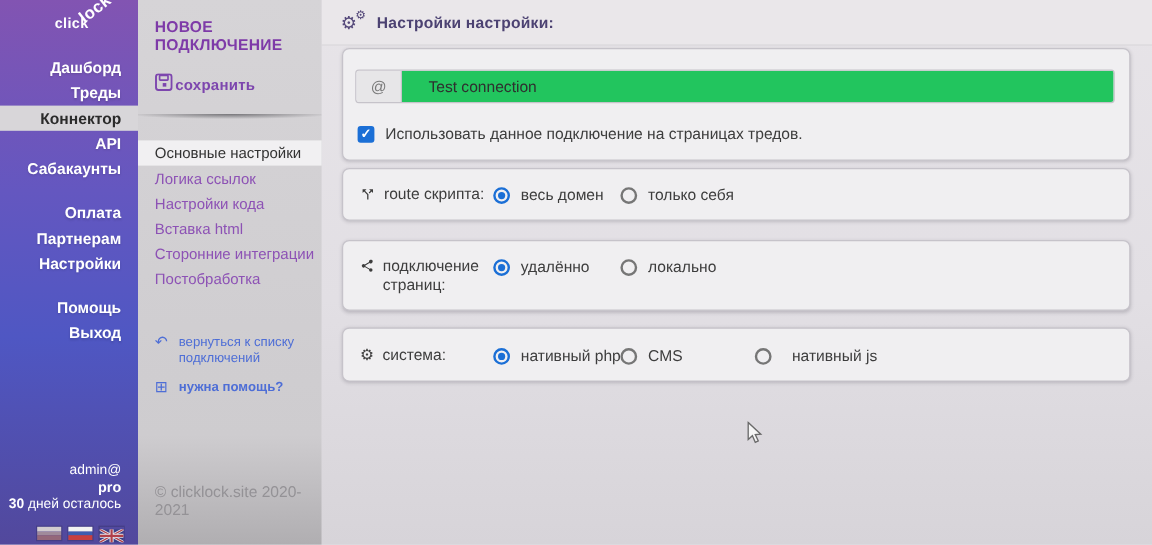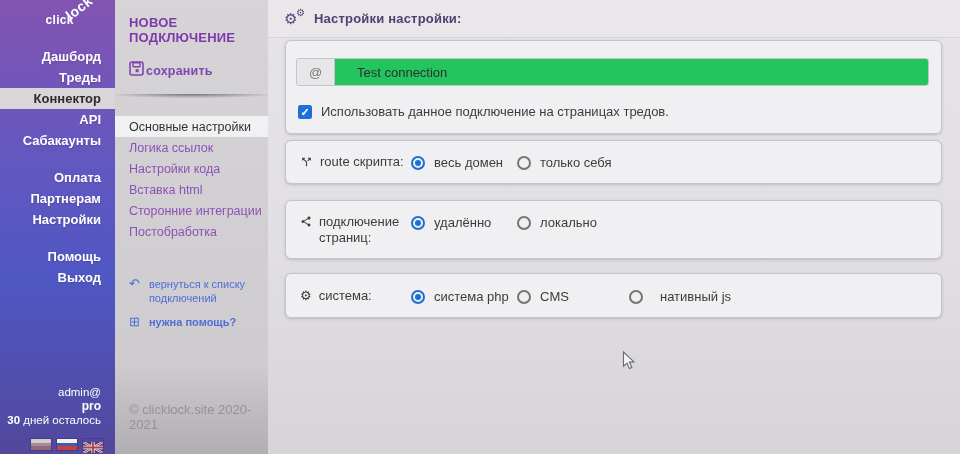--- a/index.html
+++ b/index.html
@@ -235,21 +235,21 @@
     </div>
   </div>
 
   <div class="card card4">
     <div class="section-label" style="top:14px;">
       <span class="sec-icon" style="font-size:13px;line-height:13px;">⚙</span>
       <span class="sec-text">система:</span>
     </div>
     <div class="radio-opt" style="left:125px; top:15px;">
       <span class="radio checked"></span>
-      <span class="radio-label">система php</span>
+      <span class="radio-label">нативный php</span>
     </div>
     <div class="radio-opt" style="left:231px; top:15px;">
       <span class="radio"></span>
       <span class="radio-label">CMS</span>
     </div>
     <div class="radio-opt" style="left:343px; top:15px;gap:17px;">
       <span class="radio"></span>
       <span class="radio-label">нативный js</span>
     </div>
   </div>

